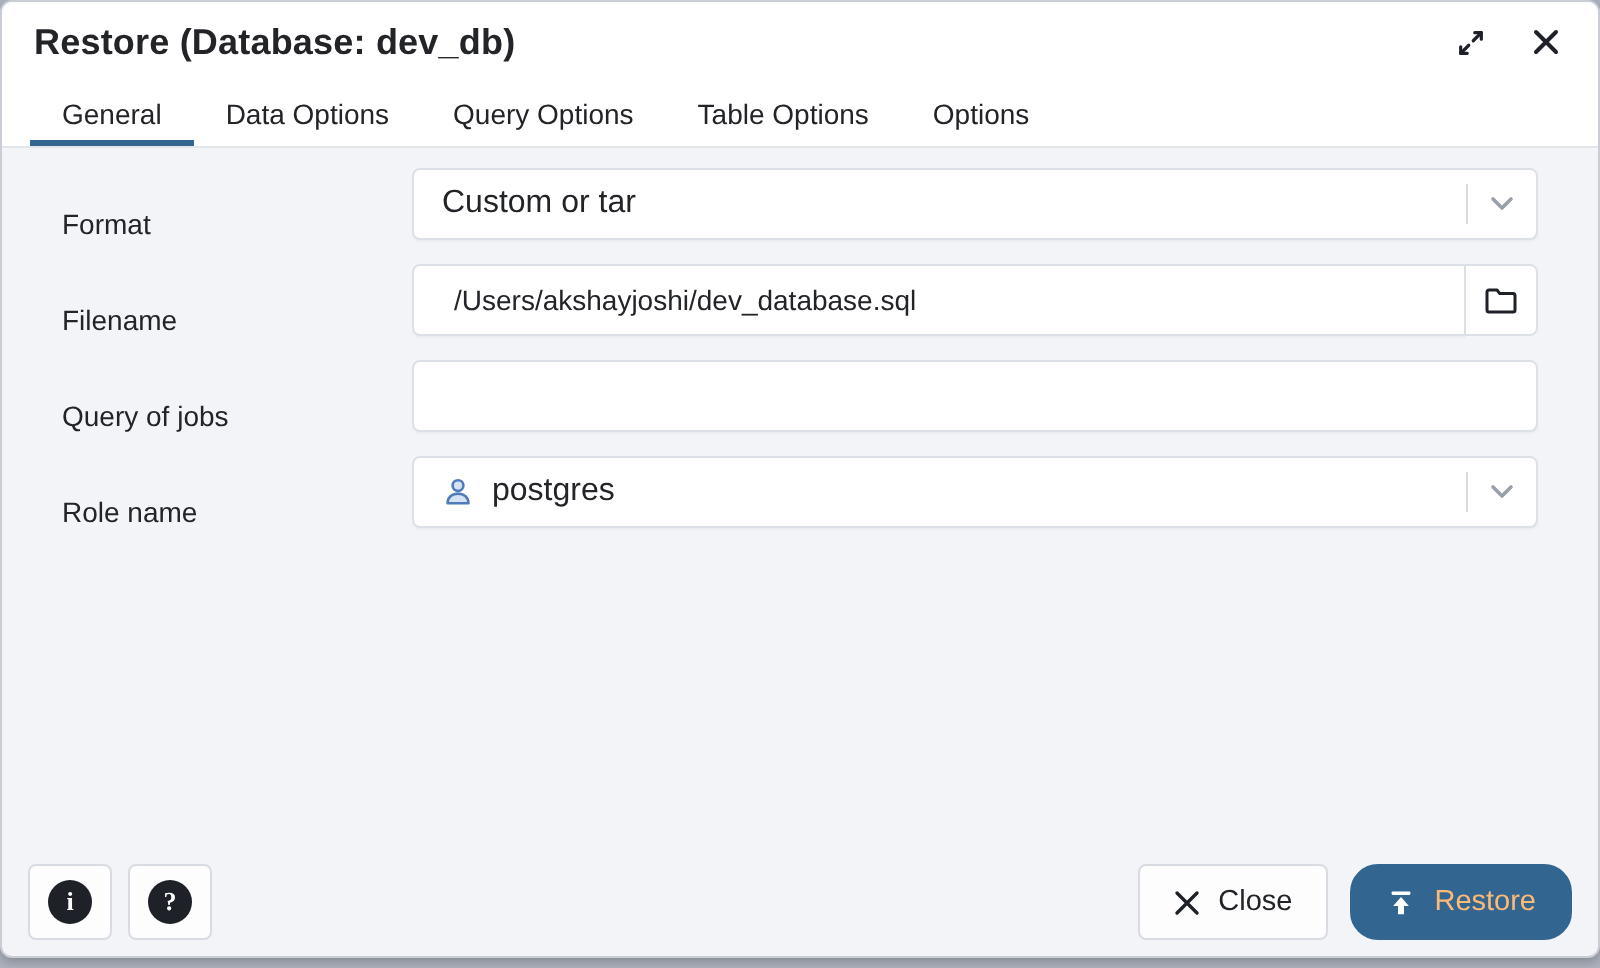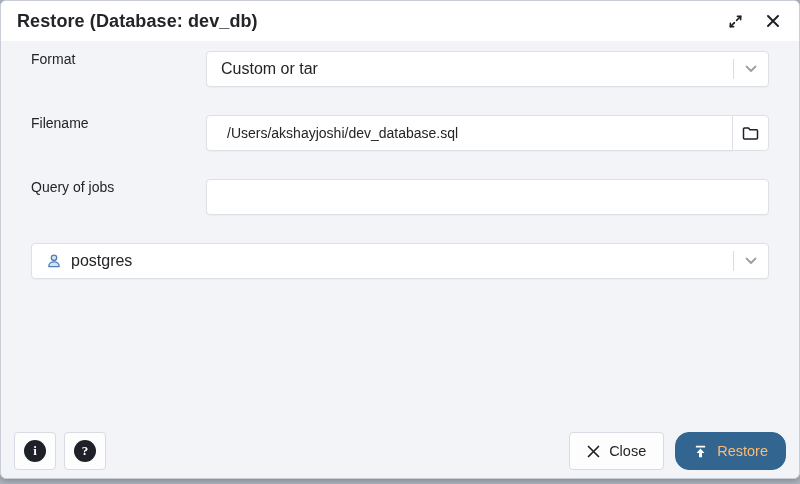--- a/index.html
+++ b/index.html
@@ -55,21 +55,21 @@
     font-size:14px;color:var(--text);
     background:none;border:none;cursor:pointer;
     font-family:inherit;
   }
   .tab.active::after{
     content:"";position:absolute;left:0;right:0;bottom:0;height:3px;
     background:var(--primary);
   }
   
   .content{flex:1;padding:10px 30px 0 30px;}
-  .row{display:flex;align-items:flex-start;margin-bottom:28px;}
+  .row{display:flex;align-items:flex-end;margin-bottom:12px;}
   .row-label{width:175px;font-size:14px;font-weight:500;color:var(--text);}
   .field{
     flex:1;height:36px;background:#fff;
     border:1px solid var(--border);border-radius:4px;
     display:flex;align-items:center;
     box-shadow:0 1px 1px rgba(40,50,70,.04);
   }
   .field-text{padding-left:14px;font-size:16px;color:var(--text);display:flex;align-items:center;gap:9px;}
   .select-end{margin-left:auto;display:flex;align-items:center;height:100%;}
   .sep{width:1px;height:20px;background:#d8dce2;}
@@ -142,20 +142,27 @@
       <button class="win-btn" title="Close">
         <span>
           <svg width="14" height="14" viewBox="0 0 14 14" stroke="#1e2127" stroke-width="2" stroke-linecap="round">
             <path d="M2 2 L12 12 M12 2 L2 12"></path>
           </svg>
         </span>
       </button>
     </span>
   </div>
 
+  <div class="tabbar">
+    <button class="tab active">General</button>
+    <button class="tab">Data Options</button>
+    <button class="tab">Query Options</button>
+    <button class="tab">Table Options</button>
+    <button class="tab">Options</button>
+  </div>
 
   <div class="content">
 
     <div class="row">
       <span class="row-label">Format</span>
       <div class="field">
         <span class="field-text">Custom or tar</span>
         <span class="select-end">
           <span class="sep"></span>
           <span class="chev">
@@ -180,20 +187,21 @@
         </button>
       </div>
     </div>
 
     <div class="row">
       <span class="row-label">Query of jobs</span>
       <input class="text-input" type="text" value="" style="">
     </div>
 
     <div class="row">
+      <span class="row-label">Role name</span>
       <div class="field">
         <span class="field-text">
           <span>
             <svg width="16" height="16" viewBox="0 0 16 16">
               <circle cx="8" cy="4.8" r="2.7" fill="#d6e3f3" stroke="#4f7cb8" stroke-width="1.3"></circle>
               <path d="M2.8 13.6 c0 -3.1 2.4 -4.8 5.2 -4.8 s5.2 1.7 5.2 4.8 z" fill="#d6e3f3" stroke="#4f7cb8" stroke-width="1.3" stroke-linejoin="round"></path>
             </svg>
           </span>
           <span>postgres</span>
         </span>

